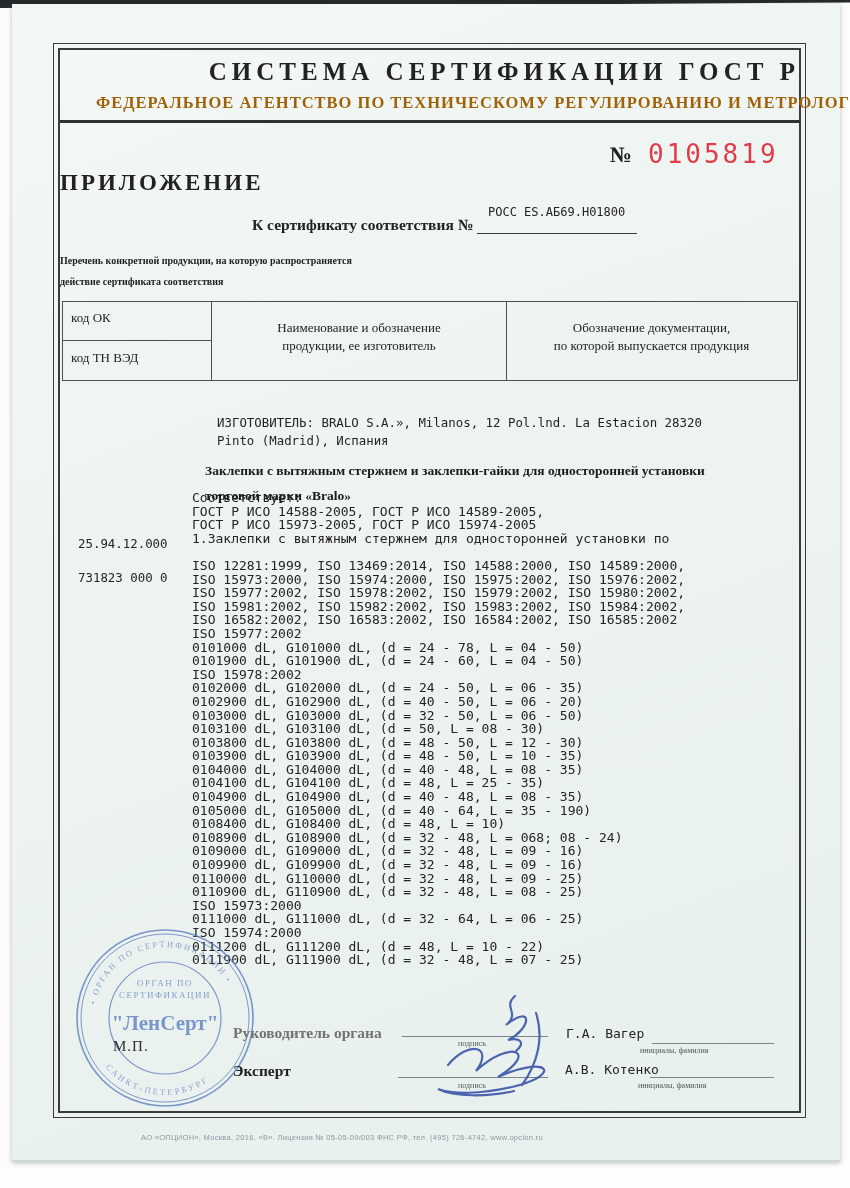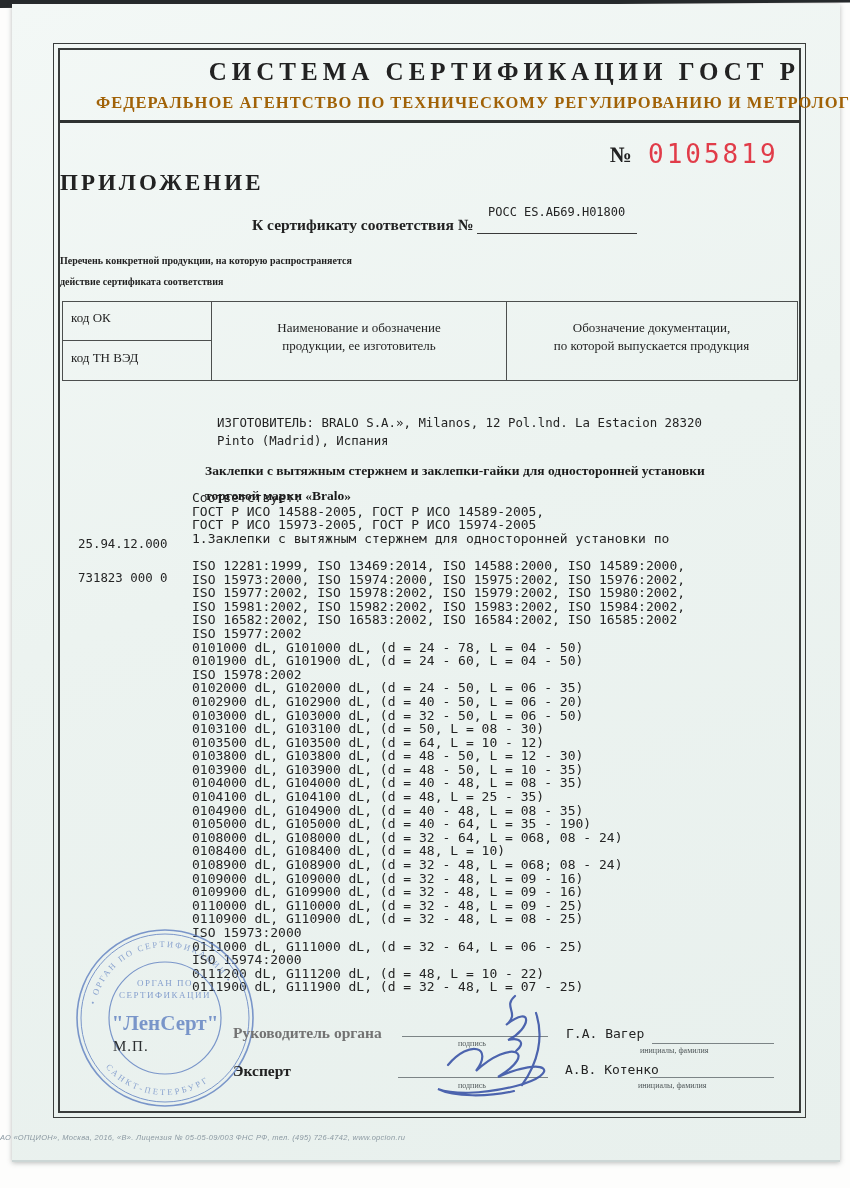--- a/index.html
+++ b/index.html
@@ -55,22 +55,22 @@
   .sl2{left:398px;top:1077px;width:150px;}
   .sl2b{left:650px;top:1077px;width:124px;}
   .caption{font-size:8px;color:#4e5658;}
   .cap-sign1{left:458px;top:1039px;}
   .cap-name1{left:640px;top:1046px;}
   .cap-sign2{left:458px;top:1081px;}
   .cap-name2{left:638px;top:1081px;}
   .sig-name1{left:566px;top:1026px;font-size:13px;}
   .sig-name2{left:565px;top:1062px;font-size:13px;}
   .mp{left:113px;top:1038px;font-size:15px;color:#2c2f31;letter-spacing:1px;}
-  .footer{left:0;top:1133px;width:684px;text-align:left;font-size:7.5px;color:#8b99a2;
-       letter-spacing:.3px;font-family:"Liberation Sans", sans-serif;font-style:italic;}
+  .footer{left:0;top:1133px;width:684px;text-align:center;font-size:7.5px;color:#8b99a2;
+       letter-spacing:.3px;font-family:"Liberation Sans", sans-serif;}
   svg text{font-family:"Liberation Serif", serif;}
 </style>
 </head>
 <body>
 
 <div class="abs scan-edge-top"></div>
 
 <div class="abs paper"></div>
 <div class="abs paper-bottom"></div>
 
@@ -123,28 +123,26 @@
     <div class="mono-line">ISO 15981:2002, ISO 15982:2002, ISO 15983:2002, ISO 15984:2002,</div>
     <div class="mono-line">ISO 16582:2002, ISO 16583:2002, ISO 16584:2002, ISO 16585:2002</div>
     <div class="mono-line">ISO 15977:2002</div>
     <div class="mono-line">0101000 dL, G101000 dL, (d = 24 - 78, L = 04 - 50)</div>
     <div class="mono-line">0101900 dL, G101900 dL, (d = 24 - 60, L = 04 - 50)</div>
     <div class="mono-line">ISO 15978:2002</div>
     <div class="mono-line">0102000 dL, G102000 dL, (d = 24 - 50, L = 06 - 35)</div>
     <div class="mono-line">0102900 dL, G102900 dL, (d = 40 - 50, L = 06 - 20)</div>
     <div class="mono-line">0103000 dL, G103000 dL, (d = 32 - 50, L = 06 - 50)</div>
     <div class="mono-line">0103100 dL, G103100 dL, (d = 50, L = 08 - 30)</div>
-    <div class="mono-line">0103500 dL, G103500 dL, (d = 64, L = 10 - 12)</div>
     <div class="mono-line">0103800 dL, G103800 dL, (d = 48 - 50, L = 12 - 30)</div>
     <div class="mono-line">0103900 dL, G103900 dL, (d = 48 - 50, L = 10 - 35)</div>
     <div class="mono-line">0104000 dL, G104000 dL, (d = 40 - 48, L = 08 - 35)</div>
     <div class="mono-line">0104100 dL, G104100 dL, (d = 48, L = 25 - 35)</div>
     <div class="mono-line">0104900 dL, G104900 dL, (d = 40 - 48, L = 08 - 35)</div>
     <div class="mono-line">0105000 dL, G105000 dL, (d = 40 - 64, L = 35 - 190)</div>
-    <div class="mono-line">0108000 dL, G108000 dL, (d = 32 - 64, L = 068, 08 - 24)</div>
     <div class="mono-line">0108400 dL, G108400 dL, (d = 48, L = 10)</div>
     <div class="mono-line">0108900 dL, G108900 dL, (d = 32 - 48, L = 068; 08 - 24)</div>
     <div class="mono-line">0109000 dL, G109000 dL, (d = 32 - 48, L = 09 - 16)</div>
     <div class="mono-line">0109900 dL, G109900 dL, (d = 32 - 48, L = 09 - 16)</div>
     <div class="mono-line">0110000 dL, G110000 dL, (d = 32 - 48, L = 09 - 25)</div>
     <div class="mono-line">0110900 dL, G110900 dL, (d = 32 - 48, L = 08 - 25)</div>
     <div class="mono-line">ISO 15973:2000</div>
     <div class="mono-line">0111000 dL, G111000 dL, (d = 32 - 64, L = 06 - 25)</div>
     <div class="mono-line">ISO 15974:2000</div>
     <div class="mono-line">0111200 dL, G111200 dL, (d = 48, L = 10 - 22)</div>

